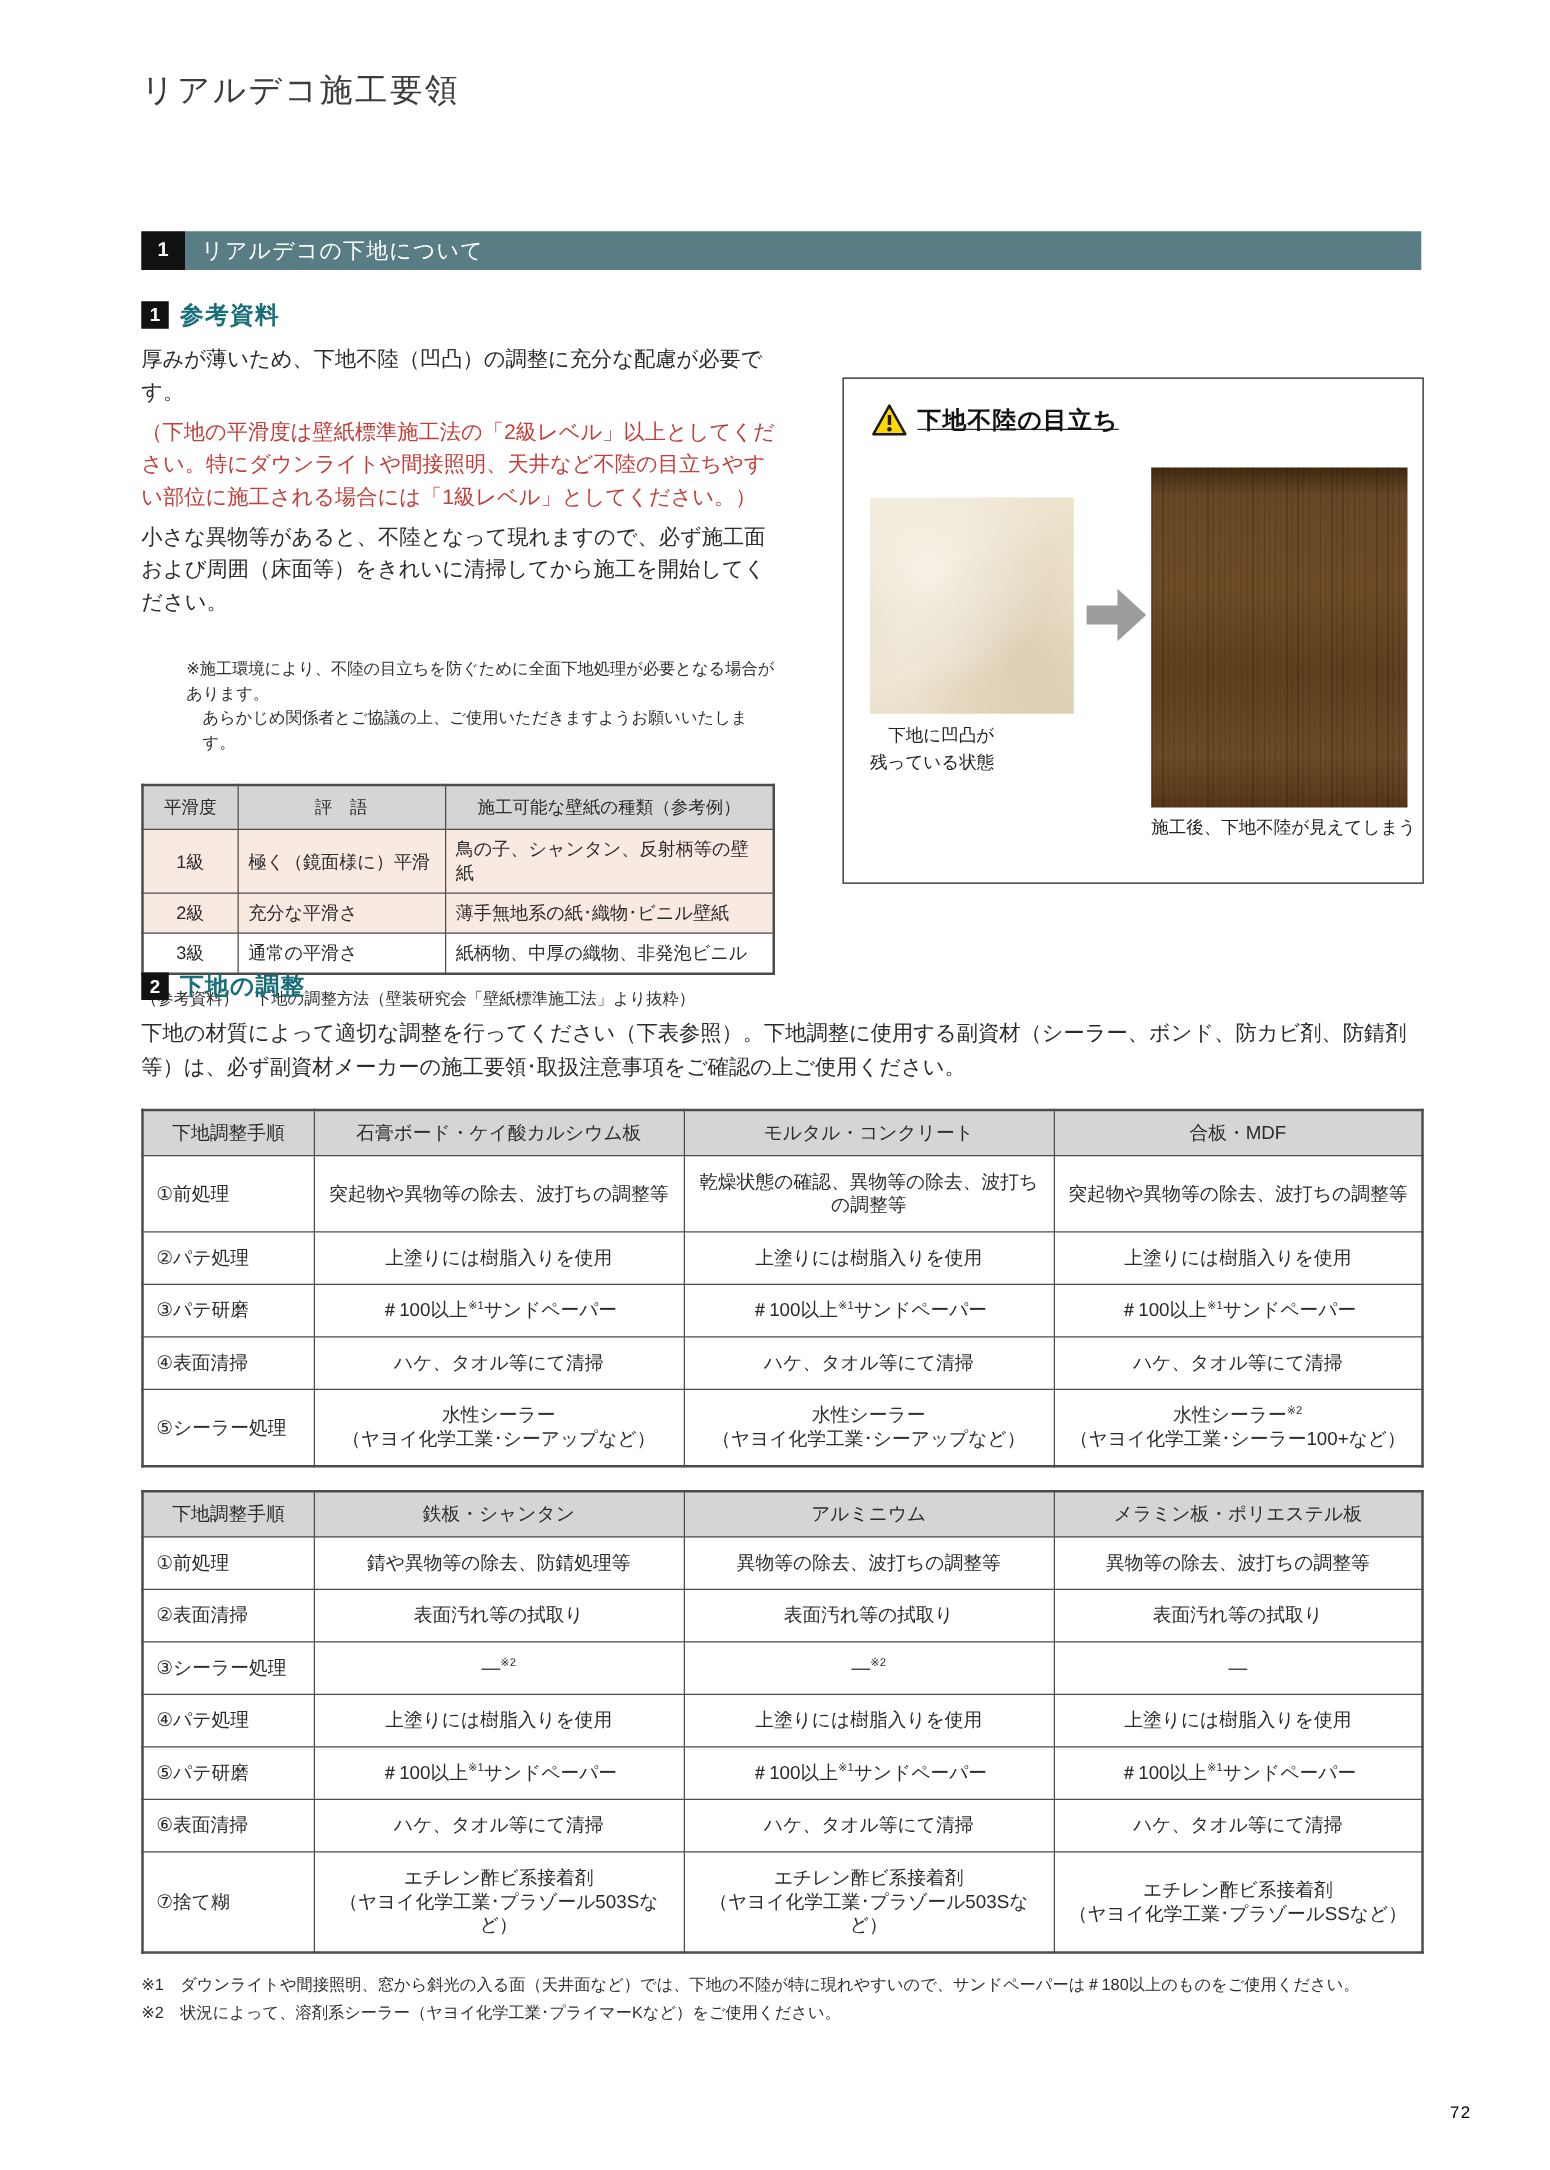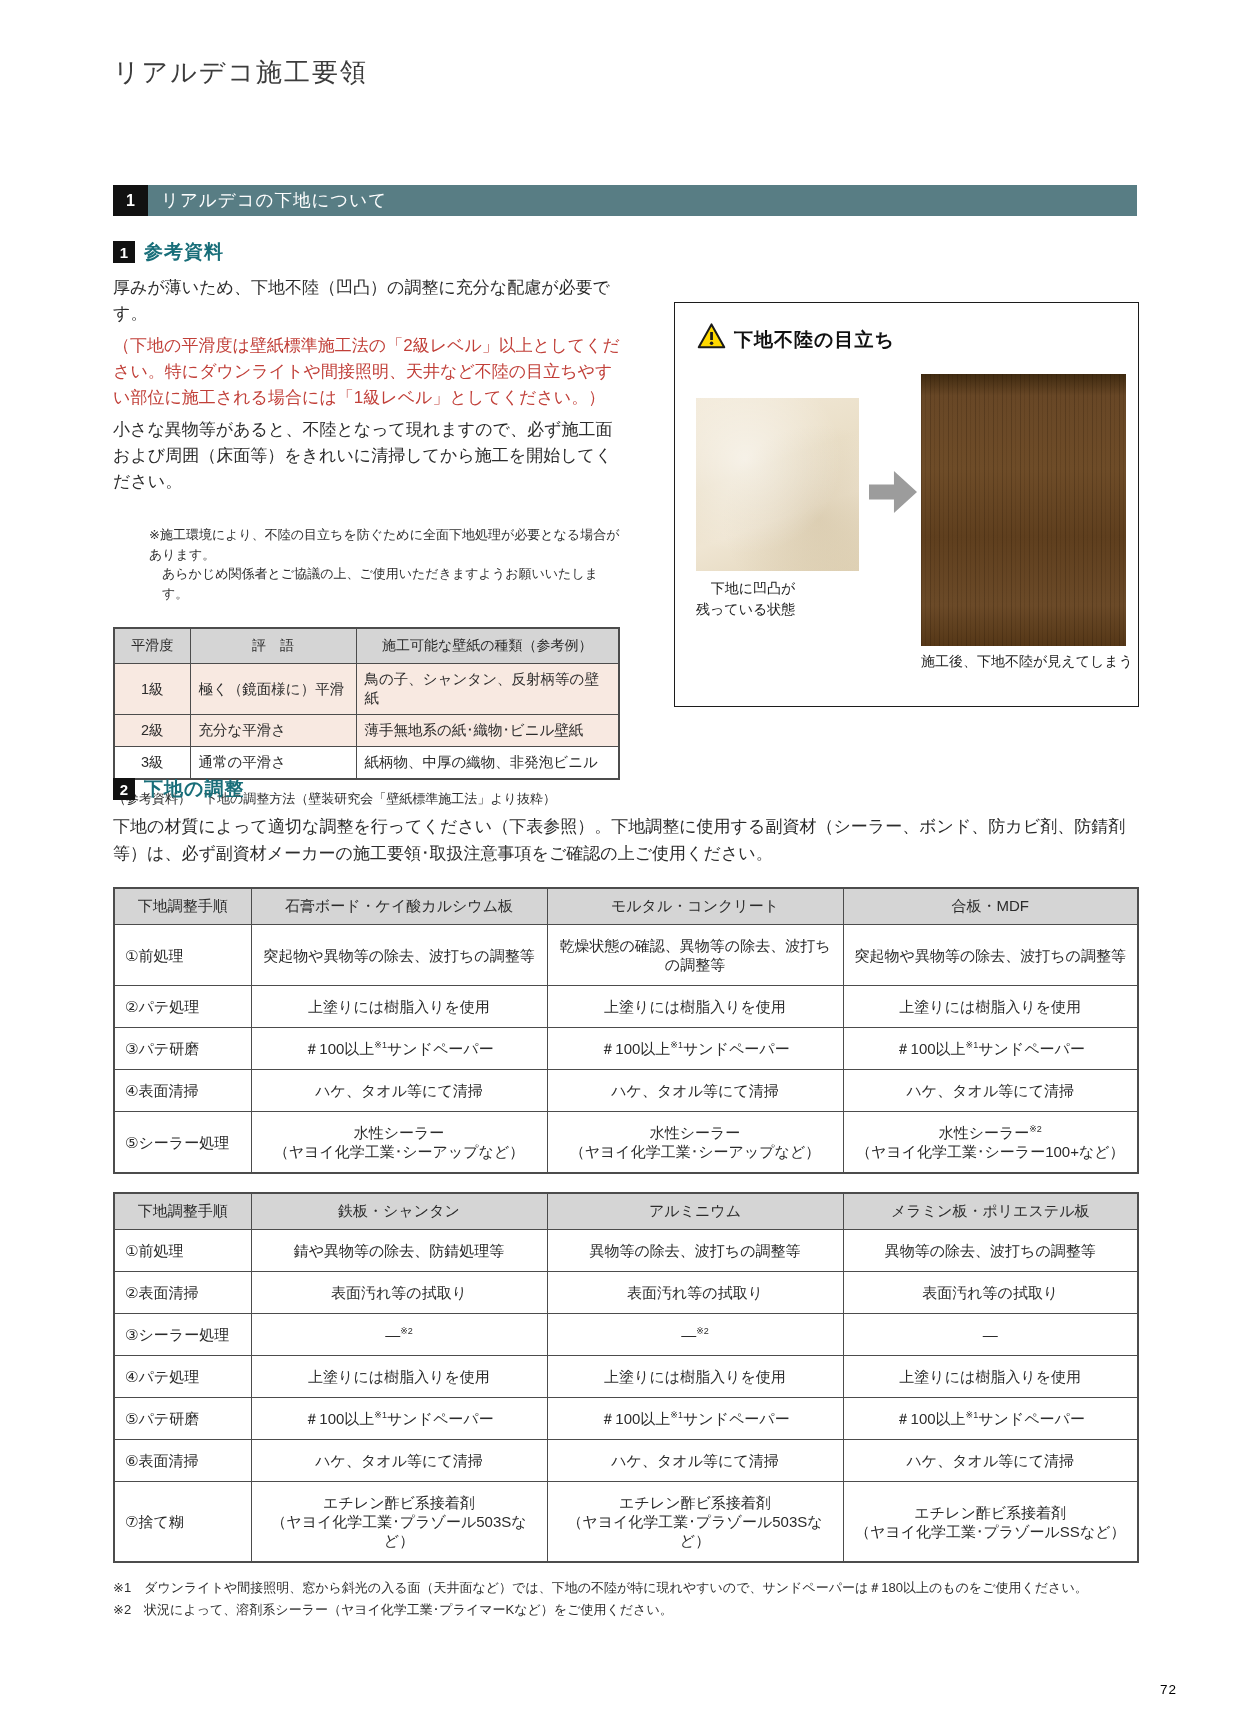--- a/index.html
+++ b/index.html
@@ -39,21 +39,21 @@
   .tbl-small tr.hl td{background:#f8e9e1;}
   .tbl-caption{margin-top:10px;font-size:13px;color:#2e2e2e;}
   
   .tbl-big{width:1024px;}
   .tbl-big th{font-size:15px;padding:8px 4px;}
   .tbl-big th{border-bottom-width:2px;}
   .tbl-big td{font-size:15px;padding:11px 6px;text-align:center;line-height:19px;}
   .tbl-big td:first-child{text-align:left;padding-left:10px;}
   
   .callout{position:absolute;left:674px;top:302px;width:463px;height:403px;border:1.5px solid #1c1c1c;background:#fff;}
-  .callout .co-title{position:absolute;left:22px;top:20px;display:flex;align-items:flex-end;gap:8px;}
+  .callout .co-title{position:absolute;left:22px;top:20px;display:flex;align-items:flex-start;gap:8px;text-decoration:underline;}
   .callout .co-title .txt{font-size:19px;font-weight:bold;color:#111;letter-spacing:1px;}
   .img-before{position:absolute;left:21px;top:95px;width:163px;height:173px;
     background:
       radial-gradient(ellipse at 30% 35%, rgba(255,255,255,.55), rgba(255,255,255,0) 60%),
       radial-gradient(ellipse at 75% 70%, rgba(190,170,130,.35), rgba(190,170,130,0) 55%),
       linear-gradient(160deg,#f2e9d8 0%,#eadfc8 40%,#efe5d2 65%,#e2d5ba 100%);}
   .img-after{position:absolute;left:246px;top:71px;width:205px;height:272px;
     background:
       repeating-linear-gradient(90deg, rgba(30,15,0,.22) 0 1px, rgba(0,0,0,0) 1px 4px, rgba(40,20,0,.12) 4px 5px, rgba(0,0,0,0) 5px 9px),
       linear-gradient(180deg,#3f2a10 0%,#684726 8%,#6e4c28 35%,#5f3f1e 60%,#6b4a28 85%,#553717 100%);}

